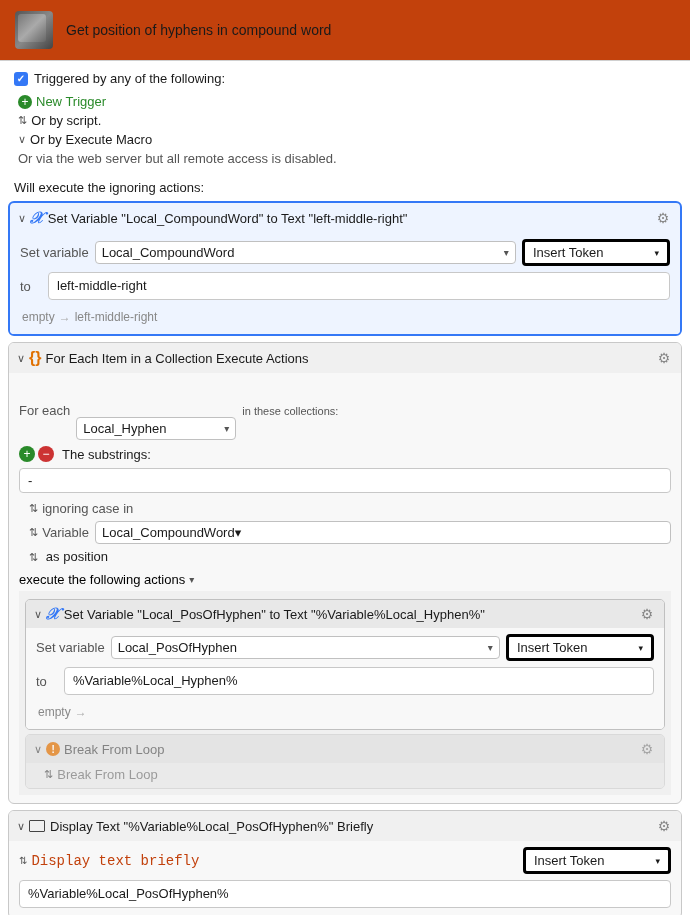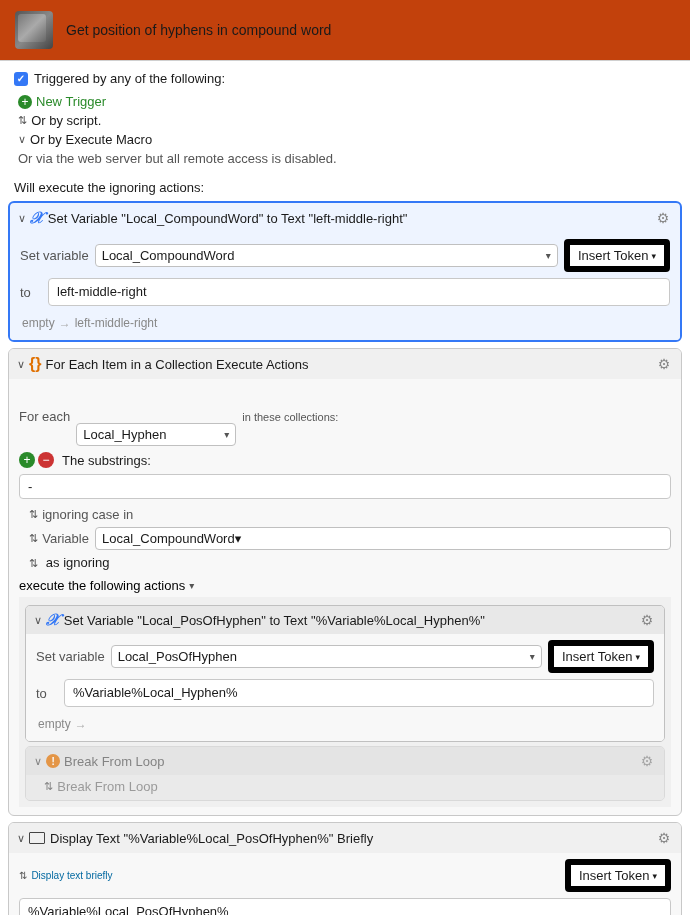--- a/index.html
+++ b/index.html
@@ -218,27 +218,28 @@
     }
     .form-select .select-arrow {
       margin-left: auto;
       font-size: 10px;
       color: #555;
     }
     .insert-token-btn {
       display: flex;
       align-items: center;
       background: white;
-      border: 6px solid #000000;
+      border: 3px solid #000000;
       border-radius: 4px;
       padding: 3px 8px;
       font-size: 13px;
       cursor: pointer;
       margin-left: 6px;
       white-space: nowrap;
+      gap: 48px;
     }
     .insert-token-btn .arrow {
       font-size: 9px;
       margin-left: 3px;
     }
 
     .text-input-field {
       width: 100%;
       background: white;
       border: 1px solid #c8c8c8;
@@ -476,22 +477,23 @@
       display: flex;
       align-items: center;
       margin-bottom: 6px;
     }
     .display-sub-chevron {
       font-size: 10px;
       color: #555;
       margin-right: 4px;
     }
     .display-sub-label {
-      font-size: 10px;
-      color: #0369a1;
+      font-size: 14px;
+      color: #c2410c;
+      font-family: Liberation Mono, monospace;
     }
     .display-token-right {
       margin-left: auto;
     }
 
     .inner-actions-wrapper {
       padding: 4px 6px 6px 6px;
       background: #f0f0f0;
     }
   </style>
@@ -604,21 +606,21 @@
         <span class="disclosure-arrow" style="margin-right:4px;">⇅</span>
         <span class="variable-label">Variable</span>
         <div class="variable-select">
           <span>Local_CompoundWord</span>
           <span class="select-arrow">▾</span>
         </div>
       </div>
 
       <div class="as-position-row">
         <span class="disclosure-arrow">⇅</span>
-        <span>as ignoring</span>
+        <span>as position</span>
       </div>
 
       <div class="execute-row">
         <span class="execute-label">execute the following actions</span>
         <span class="execute-chevron">▾</span>
       </div>
 
       <div class="inner-actions-wrapper">
 
         <div class="inner-block">

